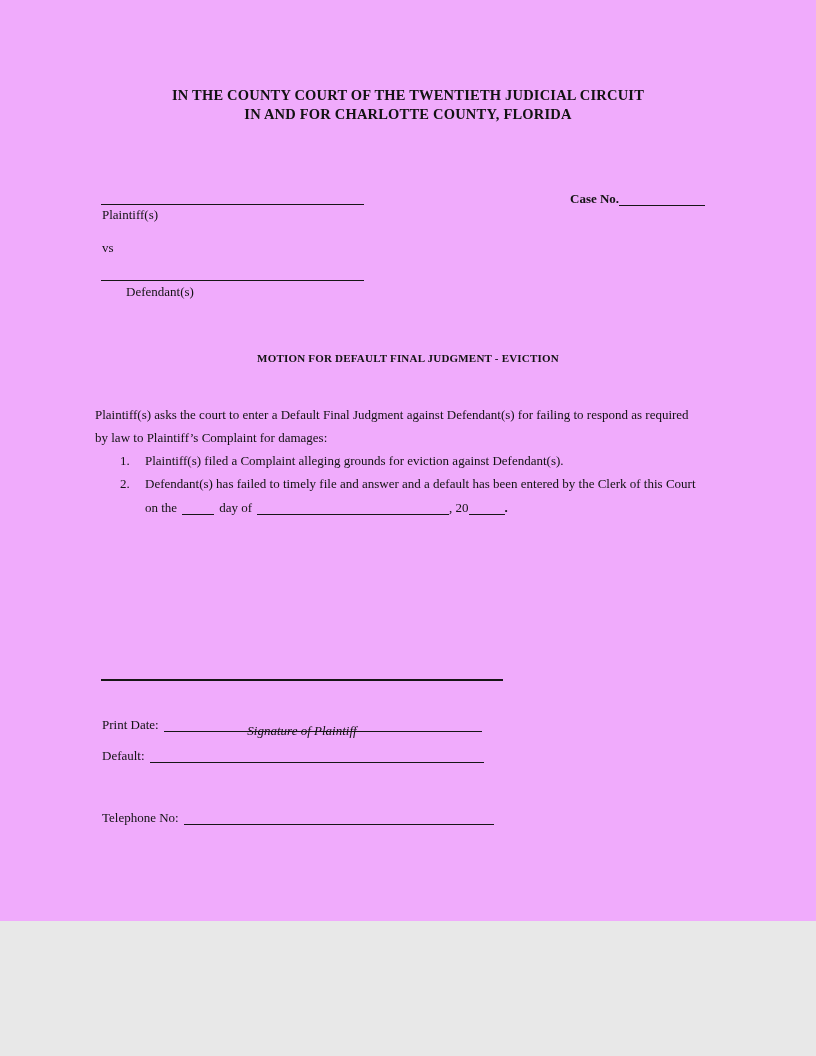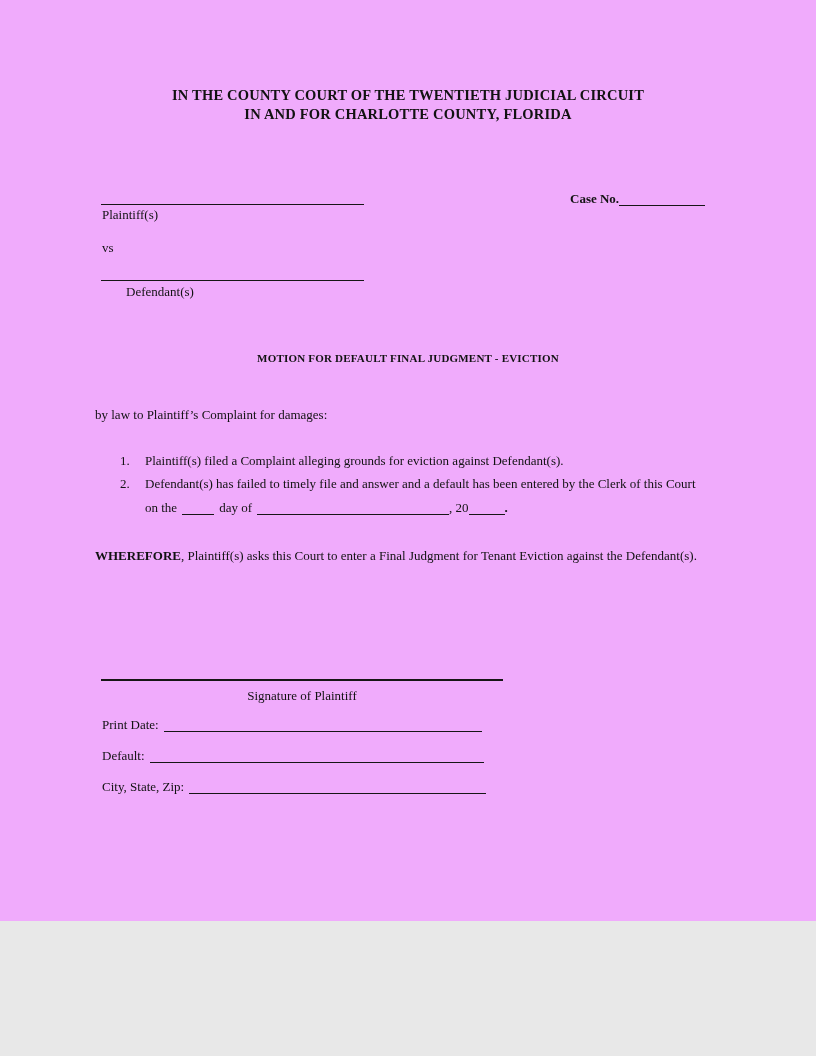--- a/index.html
+++ b/index.html
@@ -54,21 +54,21 @@
   .day-blank   { width:32px;  margin:0 5px; }
   .month-blank { width:192px; margin-left:5px; }
   .year-blank  { width:36px; }
 
   .wherefore { left:95px; top:548px; width:650px; }
 
   .date-row { left:96px; top:595px; }
   .date-blank { width:207px; margin-left:5px; }
 
   .sig-line { left:101px; top:679px; width:402px; border-bottom:2px solid #161616; height:0; }
-  .sig-caption { left:101px; top:688px; width:402px; text-align:center; }
+  .sig-caption { left:101px; top:723px; width:402px; text-align:center;font-style:italic; }
 
   .fill-row { }
   .pn-blank   { width:318px; margin-left:5px; }
   .addr-blank { width:334px; margin-left:5px; }
   .city-blank { width:297px; margin-left:5px; }
   .tel-blank  { width:310px; margin-left:5px; }
 
   .form-number { left:682px; top:1004px; font-size:14px; }
 </style>
 </head>
@@ -89,54 +89,52 @@
   </div>
 
   <div class="abs" style="left:102px; top:240px;">vs</div>
 
   <div class="abs hline party-line" style="left:101px; top:280px;"></div>
   <div class="abs" style="left:110px; top:284px;margin-left:16px;">Defendant(s)</div>
 
   <div class="abs doc-title">MOTION FOR DEFAULT FINAL JUDGMENT - EVICTION</div>
 
   <div class="abs intro">
+    <div>Plaintiff(s) asks the court to enter a Default Final Judgment against Defendant(s) for failing to respond as required</div>
     <div>by law to Plaintiff’s Complaint for damages:</div>
   </div>
 
   <div class="abs list">
     <div class="li">
       <span class="num">1.</span>
       <span>Plaintiff(s) filed a Complaint alleging grounds for eviction against Defendant(s).</span>
     </div>
     <div class="li">
       <span class="num">2.</span>
       <span>Defendant(s) has failed to timely file and answer and a default has been entered by the Clerk of this Court</span>
     </div>
     <div class="li">
       <span class="num"></span>
       <span><span>on the</span><span class="blank day-blank"></span><span>day of</span><span class="blank month-blank"></span><span>, 20</span><span class="blank year-blank"></span><span class="bold">.</span></span>
     </div>
   </div>
 
-  <div class="abs wherefore">
-    <span class="bold">WHEREFORE</span><span>, Plaintiff(s) asks this Court to enter a Final Judgment for Tenant Eviction against the Defendant(s).</span>
-  </div>
 
 
   <div class="abs sig-line"></div>
   <div class="abs sig-caption">Signature of Plaintiff</div>
 
   <div class="abs fill-row" style="left:102px; top:717px;">
     <span>Print Date:</span><span class="blank pn-blank"></span>
   </div>
 
   <div class="abs fill-row" style="left:102px; top:748px;">
     <span>Default:</span><span class="blank addr-blank"></span>
   </div>
 
-  <div class="abs fill-row" style="left:102px; top:779px;">
-    <span>City, State, Zip:</span><span class="blank city-blank"></span>
+
+  <div class="abs fill-row" style="left:102px; top:810px;">
+    <span>Telephone No:</span><span class="blank tel-blank"></span>
   </div>
-
 
   <div class="abs form-number">Form #6</div>
 
 </div>
 
 </body></html>

